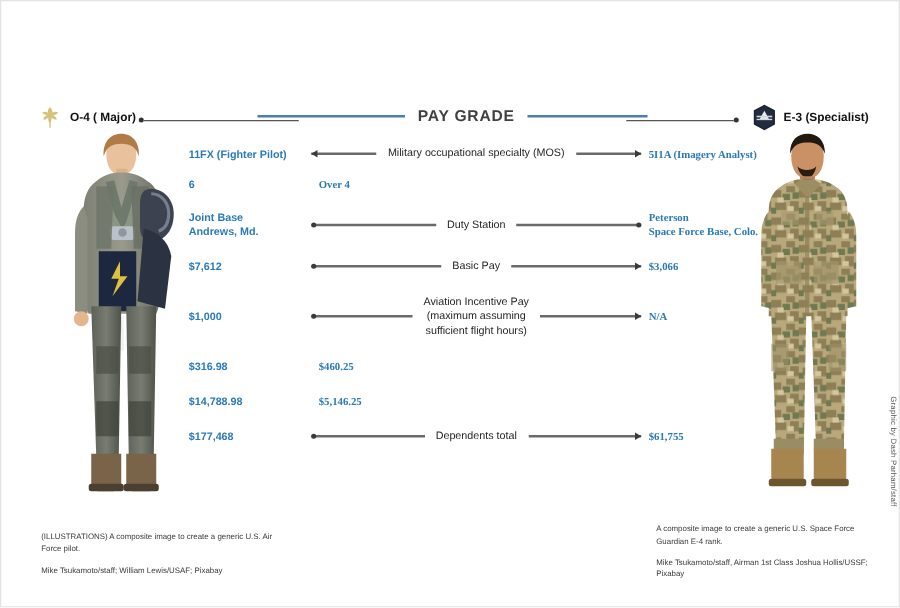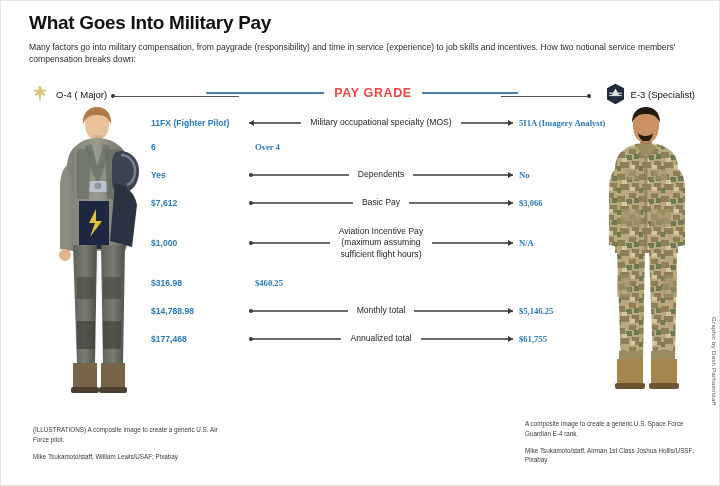--- a/index.html
+++ b/index.html
@@ -26,32 +26,32 @@
   }
   .dek{
     font-size:8.6px;line-height:1.45;color:#2b2b2b;margin:0;
     max-width:668px;
   }
 
   
   .rankbar{position:absolute;left:28px;right:24px;top:82px;height:24px;}
   .rank-left{position:absolute;left:0;top:0;display:flex;align-items:center;gap:5px;}
   .rank-right{position:absolute;right:0;top:0;display:flex;align-items:center;gap:5px;}
-  .rank-label{font-size:9.5px;font-weight:normal;color:#111;white-space:nowrap;}
+  .rank-label{font-size:9.5px;font-weight:bold;color:#111;white-space:nowrap;}
   .oakleaf{width:22px;height:22px;display:block;}
   .e4badge{width:21px;height:22px;display:block;}
 
   .paygrade-wrap{
     position:absolute;left:0;right:0;top:3px;
     display:flex;align-items:center;justify-content:center;pointer-events:none;
   }
   .pg-line{height:2px;background:#4a7fb5;width:118px;}
   .pg-line.short{width:96px;}
   .paygrade{
-    font-size:12.5px;font-weight:bold;color:#ef4444;letter-spacing:0.6px;
+    font-size:12.5px;font-weight:bold;color:#404040;letter-spacing:0.6px;
     padding:0 10px;white-space:nowrap;
   }
   .tick-l{position:absolute;left:82px;top:11px;width:4px;height:4px;border-radius:50%;background:#333;}
   .tick-r{position:absolute;right:104px;top:11px;width:4px;height:4px;border-radius:50%;background:#333;}
   .lead-l{position:absolute;left:86px;top:12.5px;height:1.2px;background:#555;width:124px;}
   .lead-r{position:absolute;right:108px;top:12.5px;height:1.2px;background:#555;width:86px;}
 
   
   .fig{position:absolute;}
   .fig-left{left:32px;top:104px;width:128px;height:312px;}
@@ -108,24 +108,20 @@
     writing-mode:vertical-rl;
     letter-spacing:0.2px;
     white-space:nowrap;
   }
 </style>
 </head>
 <body>
 
 <div class="page">
 
-  <div class="hdr">
-    <h1 class="title">What Goes Into Military Pay</h1>
-    <p class="dek">Many factors go into military compensation, from paygrade (responsibility) and time in service (experience) to job skills and incentives. How two notional service members' compensation breaks down:</p>
-  </div>
 
   <div class="rankbar">
 
     <div class="rank-left">
       <span>
         <svg class="oakleaf" viewBox="0 0 24 24" aria-hidden="true">
           <g fill="#d8c27a">
             <path d="M12 3c1.6 1.2 2.3 3 2.1 4.9 1.6-1 3.5-1.1 5-.2-1 1.5-2.7 2.3-4.4 2.3 1.7.7 2.9 2.2 3.2 3.9-1.8.2-3.5-.6-4.6-1.9.4 1.8-.2 3.7-1.6 4.9-1.1-1.4-1.5-3.2-1.1-4.9-1.2 1.3-2.9 2-4.6 1.7.4-1.7 1.7-3.1 3.4-3.7-1.7-.1-3.3-1-4.2-2.5 1.6-.8 3.5-.6 5 .4C9.9 5.9 10.5 4.1 12 3z"></path>
             <path d="M11.4 13.2h1.2V21h-1.2z"></path>
           </g>
@@ -277,36 +273,38 @@
           </div>
       </div>
       <div class="val right">5I1A (Imagery Analyst)</div>
     </div>
 
     <div class="row r2">
       <div class="val left">6</div>
       <div class="val right">Over 4</div>
     </div>
 
-
-    <div class="row r2">
-      <div class="val left">Yes</div>
-      <div class="mid">
-        <div class="conn l">
-            <span class="ln"></span>
-            <span class="dot"></span>
-          </div>
-        <div class="lbl">Dependents</div>
-        <div class="conn r">
-            <span class="ln"></span>
-            <span class="arw"></span>
-          </div>
-      </div>
-      <div class="val right">No</div>
-    </div>
+    <div class="row r3">
+      <div class="val left">Joint Base
+Andrews, Md.</div>
+      <div class="mid">
+        <div class="conn l">
+            <span class="ln"></span>
+            <span class="dot"></span>
+          </div>
+        <div class="lbl">Duty Station</div>
+        <div class="conn r">
+            <span class="ln"></span>
+            <span class="dot"></span>
+          </div>
+      </div>
+      <div class="val right">Peterson
+Space Force Base, Colo.</div>
+    </div>
+
 
     <div class="row r2">
       <div class="val left">$7,612</div>
       <div class="mid">
         <div class="conn l">
             <span class="ln"></span>
             <span class="dot"></span>
           </div>
         <div class="lbl">Basic Pay</div>
         <div class="conn r">
@@ -336,42 +334,31 @@
     </div>
 
 
     <div class="row r2">
       <div class="val left">$316.98</div>
       <div class="val right">$460.25</div>
     </div>
 
     <div class="row r2">
       <div class="val left">$14,788.98</div>
-      <div class="mid">
-        <div class="conn l">
-            <span class="ln"></span>
-            <span class="dot"></span>
-          </div>
-        <div class="lbl">Monthly total</div>
-        <div class="conn r">
-            <span class="ln"></span>
-            <span class="arw"></span>
-          </div>
-      </div>
       <div class="val right">$5,146.25</div>
     </div>
 
     <div class="row r2">
       <div class="val left">$177,468</div>
       <div class="mid">
         <div class="conn l">
             <span class="ln"></span>
             <span class="dot"></span>
           </div>
-        <div class="lbl">Annualized total</div>
+        <div class="lbl">Dependents total</div>
         <div class="conn r">
             <span class="ln"></span>
             <span class="arw"></span>
           </div>
       </div>
       <div class="val right">$61,755</div>
     </div>
 
   </div>
 

